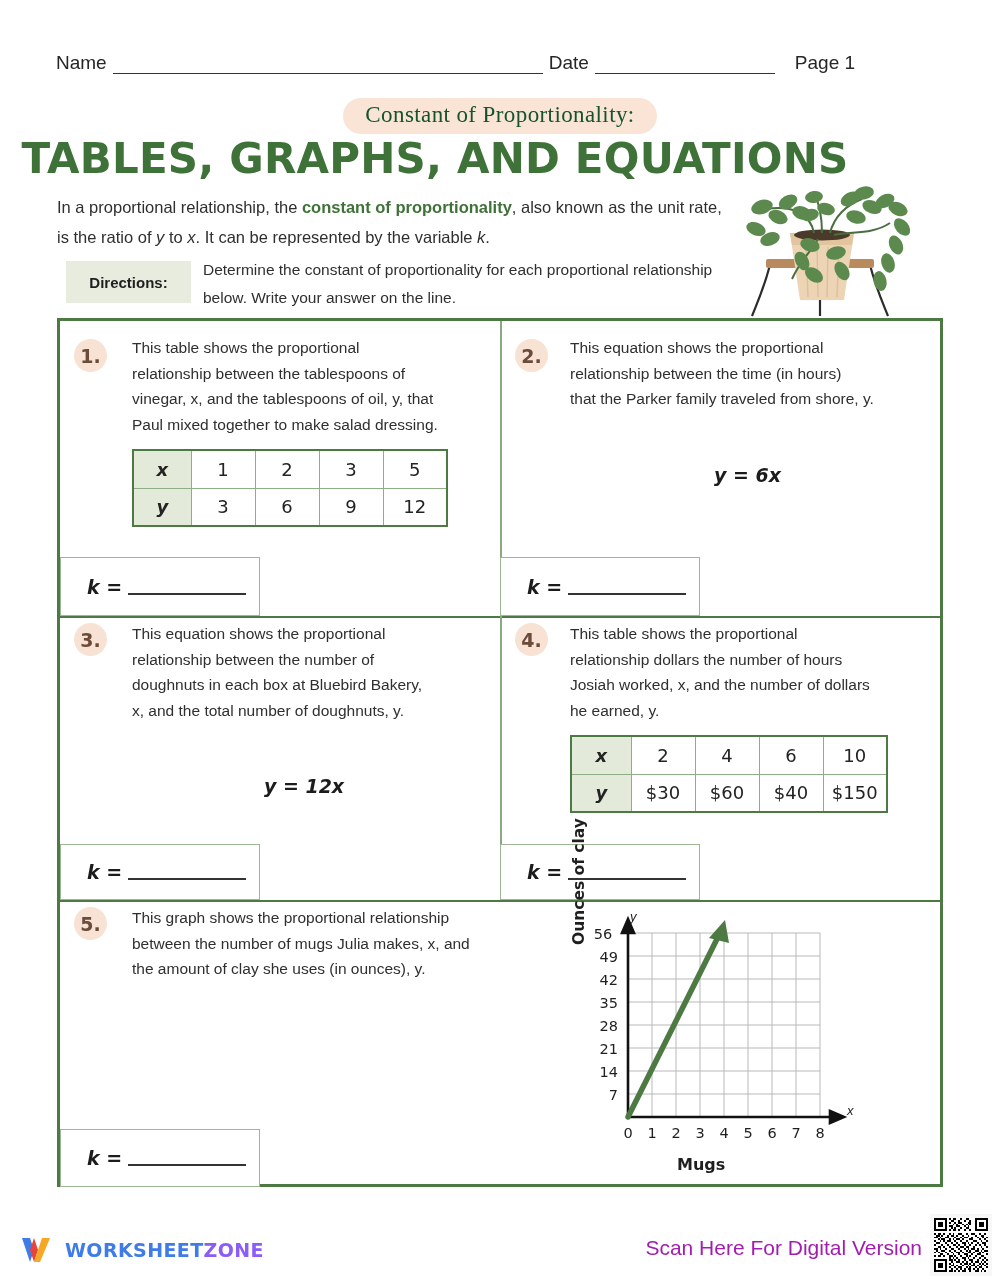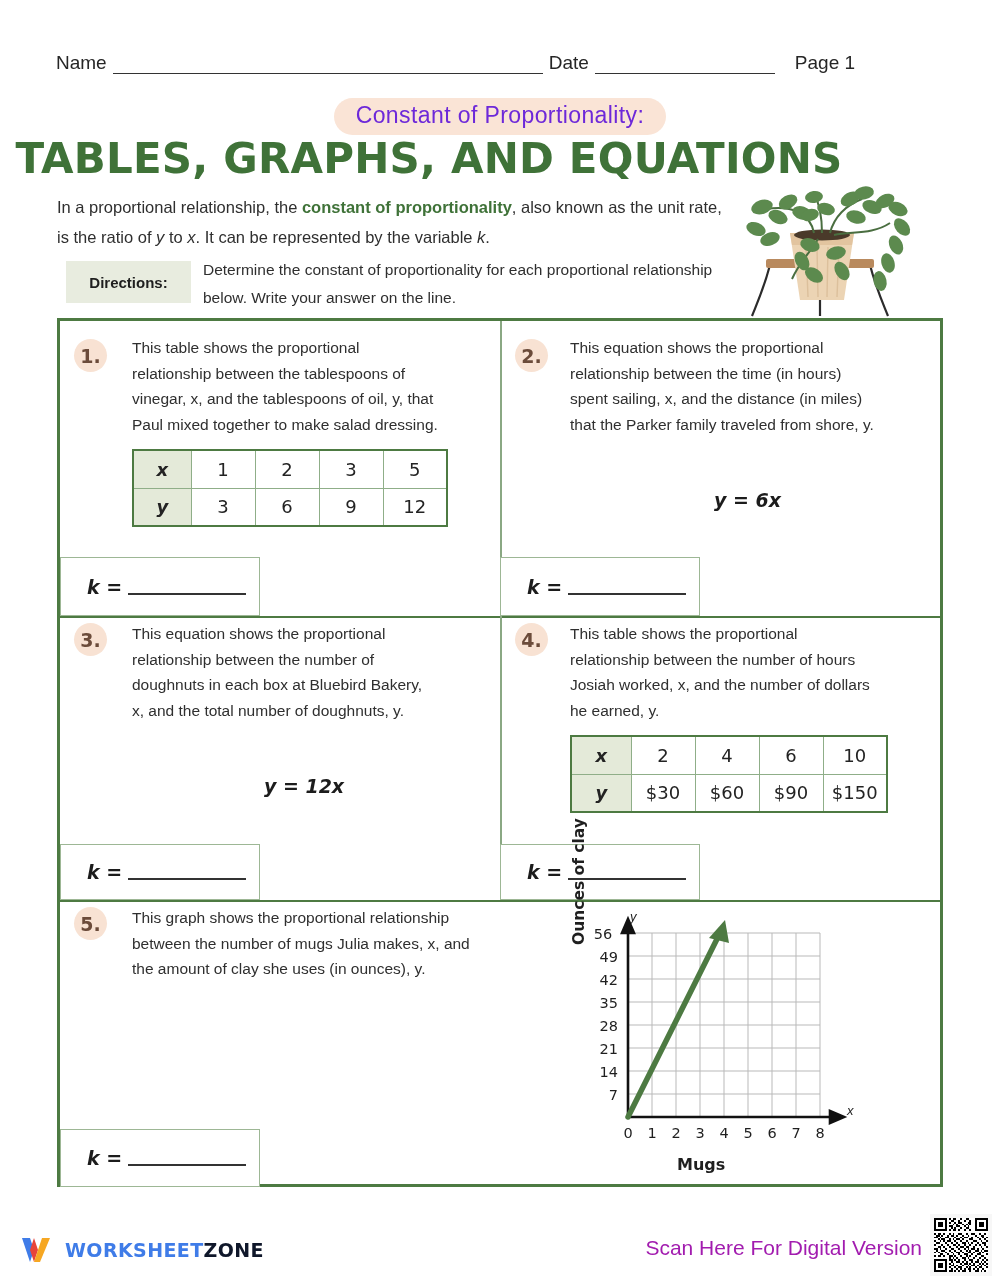--- a/index.html
+++ b/index.html
@@ -26,25 +26,25 @@
 
   
   .subtitle-wrap { position: absolute; top: 98px; left: 0; width: 1000px; text-align: center; }
   .subtitle {
     display: inline-block;
     background: #fae4d6;
     border-radius: 20px;
     padding: 4px 22px 6px 22px;
     font-size: 23px;
     letter-spacing: .4px;
-    color: #6d28d9;
-    font-family: Liberation Sans, sans-serif;
+    color: #14532d;
+    font-family: Liberation Serif, serif;
   }
   .maintitle {
-    position: absolute; top: 134px; left: 7px; width: 844px; text-align: center;
+    position: absolute; top: 134px; left: 13px; width: 844px; text-align: center;
     font-size: 42px; font-weight: bold; letter-spacing: .2px;
     color: #3f7238;
     font-family: "DejaVu Sans", sans-serif;
   }
 
   
   .intro {
     position: absolute; left: 57px; top: 192px; width: 670px;
     font-size: 16.5px; line-height: 30px; color: #2f2f2f;
   }
@@ -159,21 +159,21 @@
   }
   .ytick { width: 30px; text-align: right; }
   .xtick { width: 16px; text-align: center; }
   .axname { position: absolute; font-size: 13px; font-style: italic; color: #1f1f1f; }
 
   
   .footer { position: absolute; left: 0; top: 1200px; width: 1000px; height: 79px; }
   .logo { position: absolute; left: 20px; top: 36px; display: flex; align-items: center; gap: 9px; }
   .logo-text { font-size: 19px; font-weight: bold; letter-spacing: .4px; font-family: "DejaVu Sans", sans-serif; }
   .lt-blue { color: #3f7ce8; }
-  .lt-orange { color: #0f172a; }
+  .lt-orange { color: #8b5cf6; }
   .scan {
     position: absolute; right: 78px; top: 36px;
     font-size: 21px; color: #a21caf; margin-left: 28px;
   }
   .qr { position: absolute; right: 8px; top: 14px; width: 62px; height: 62px; background: #f7f7f7; padding: 4px; }
 </style>
 </head>
 <body>
 
 <div class="page">
@@ -292,21 +292,20 @@
     <div class="kbox" style="left:0; top:236px; width:200px; height:59px;">
       <span class="klabel">k =</span>
       <span class="kline"></span>
     </div>
 
     <div class="prob" style="left:455px; top:14px; width:420px;">
       <div class="badge" style="left:0; top:4px;">2.</div>
       <div class="ptext" style="margin-left:55px;">
         <div>This equation shows the proportional</div>
         <div>relationship between the time (in hours)</div>
-        <div>spent sailing, x, and the distance (in miles)</div>
         <div>that the Parker family traveled from shore, y.</div>
       </div>
       <div class="eqn" style="margin-left:45px; margin-top:52px;">y = 6x</div>
     </div>
     <div class="kbox" style="left:440px; top:236px; width:200px; height:59px;">
       <span class="klabel">k =</span>
       <span class="kline"></span>
     </div>
 
     <div class="prob" style="left:14px; top:300px; width:420px;">
@@ -321,38 +320,38 @@
     </div>
     <div class="kbox" style="left:0; top:523px; width:200px; height:56px;">
       <span class="klabel">k =</span>
       <span class="kline"></span>
     </div>
 
     <div class="prob" style="left:455px; top:300px; width:420px;">
       <div class="badge" style="left:0; top:2px;">4.</div>
       <div class="ptext" style="margin-left:55px;">
         <div>This table shows the proportional</div>
-        <div>relationship between the number of hours</div>
+        <div>relationship dollars the number of hours</div>
         <div>Josiah worked, x, and the number of dollars</div>
         <div>he earned, y.</div>
       </div>
       <table class="dt t4" style="margin-left:55px; margin-top:12px;">
         <tbody>
             <tr>
           <td class="hdr">x</td>
           <td>2</td>
           <td>4</td>
           <td>6</td>
           <td>10</td>
         </tr>
         <tr>
           <td class="hdr">y</td>
           <td>$30</td>
           <td>$60</td>
-          <td>$90</td>
+          <td>$40</td>
           <td>$150</td>
         </tr>
       </tbody>
         </table>
     </div>
     <div class="kbox" style="left:440px; top:523px; width:200px; height:56px;">
       <span class="klabel">k =</span>
       <span class="kline"></span>
     </div>
 

